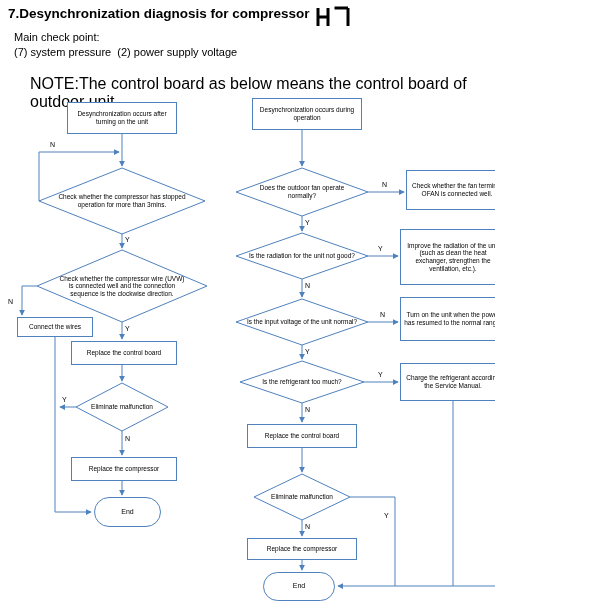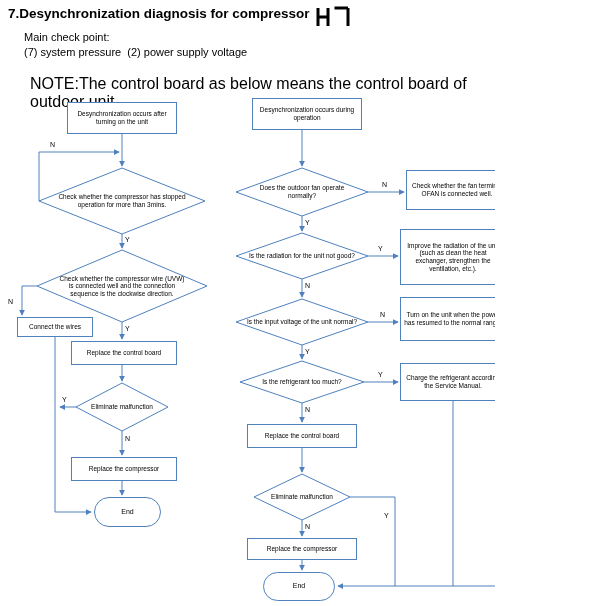--- a/index.html
+++ b/index.html
@@ -2,21 +2,21 @@
 <html style="--line: #4f81bd;"><head>
 <meta charset="utf-8">
 <style>
   :root { --line:#4f81bd; }
   * { margin:0; padding:0; box-sizing:border-box; }
   body { background:#fff; font-family:"Liberation Sans", sans-serif; color:#000; }
   .canvas { position:relative; width:495px; height:606px; background:#fff; overflow:hidden; }
 
   .title-row { display:flex; align-items:flex-start; gap:5px; padding:6px 0 0 8px; }
   .title { font-size:13.5px; font-weight:bold; letter-spacing:0; }
-  .sub { font-size:11px; margin:3px 0 0 24px; white-space:pre-wrap; }
+  .sub { font-size:11px; margin:3px 0 0 14px; white-space:pre-wrap; }
   .note { font-size:16px; font-weight:normal; margin:17px 0 0 30px; }
 
   svg.layer { position:absolute; left:0; top:0; width:611px; height:606px; z-index:1; }
   svg .edge  { fill:none; stroke:var(--line); stroke-width:1; }
   svg .shape { fill:#fff; stroke:var(--line); stroke-width:1; }
   svg #arr path { fill:var(--line); }
 
   .node { position:absolute; z-index:2; display:flex; align-items:center; justify-content:center;
           text-align:center; font-size:6.5px; line-height:1.18; }
   .rect { background:#fff; border:1px solid var(--line); padding:1px 2px; }

